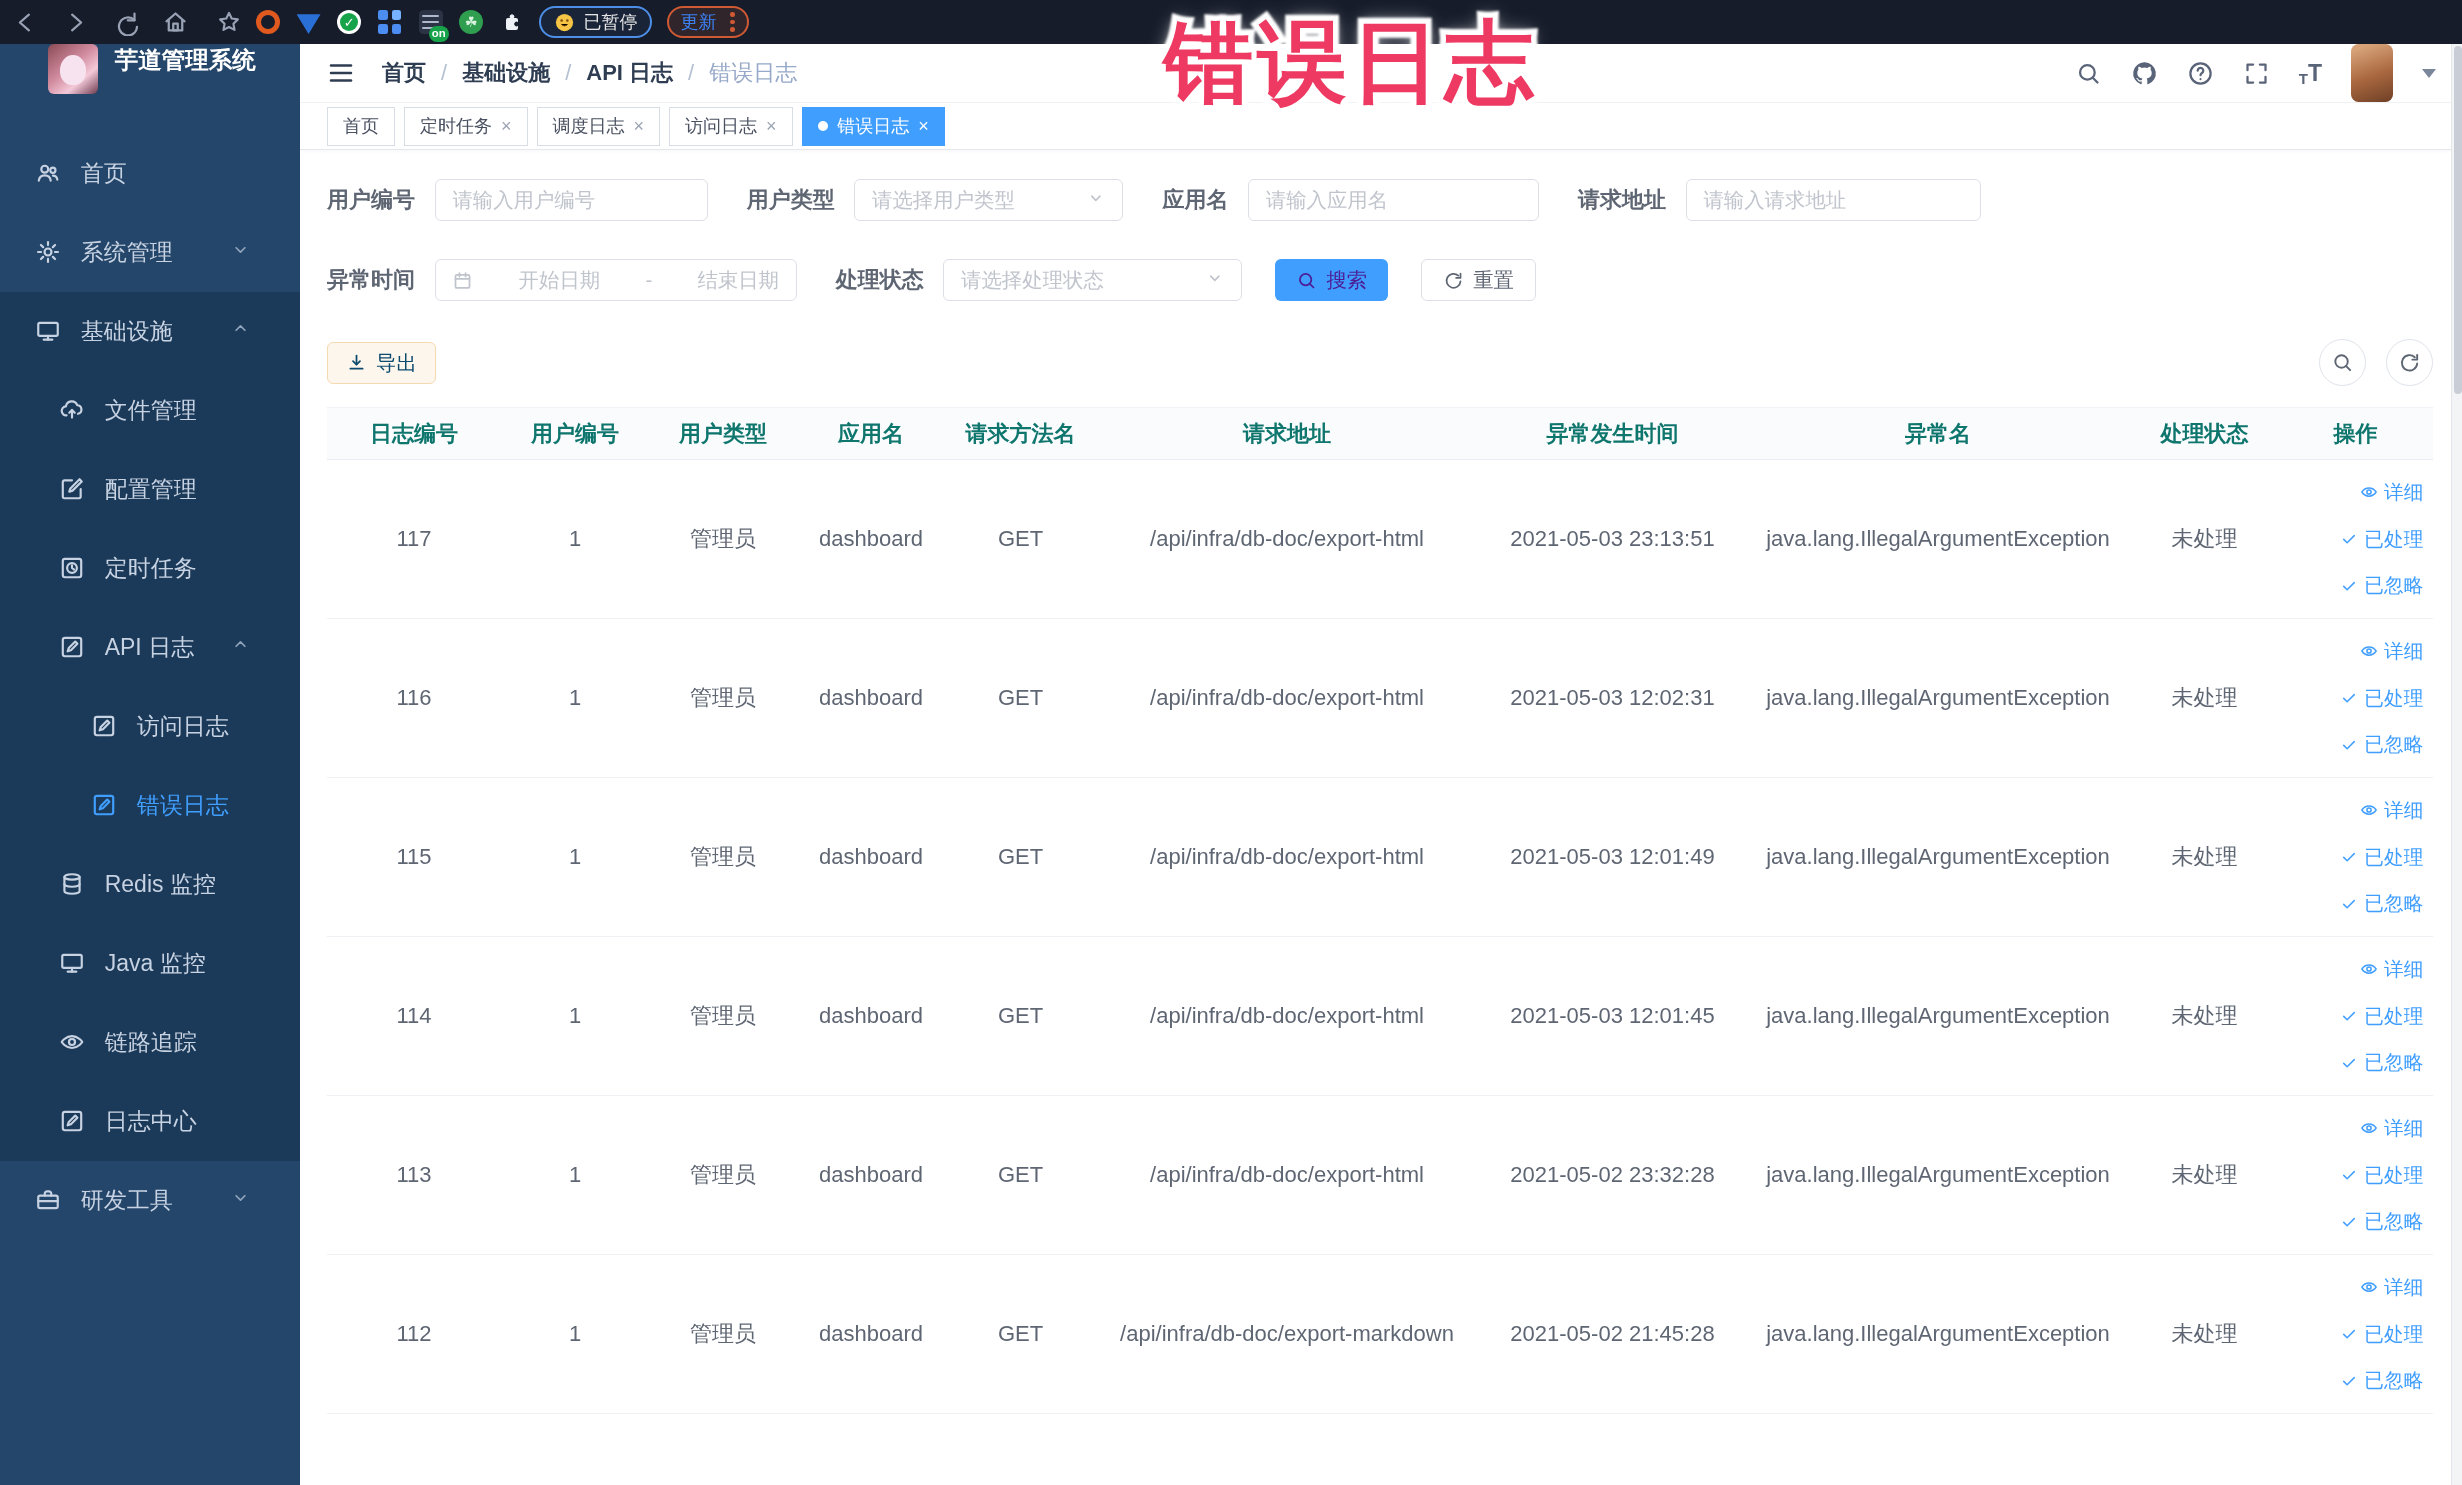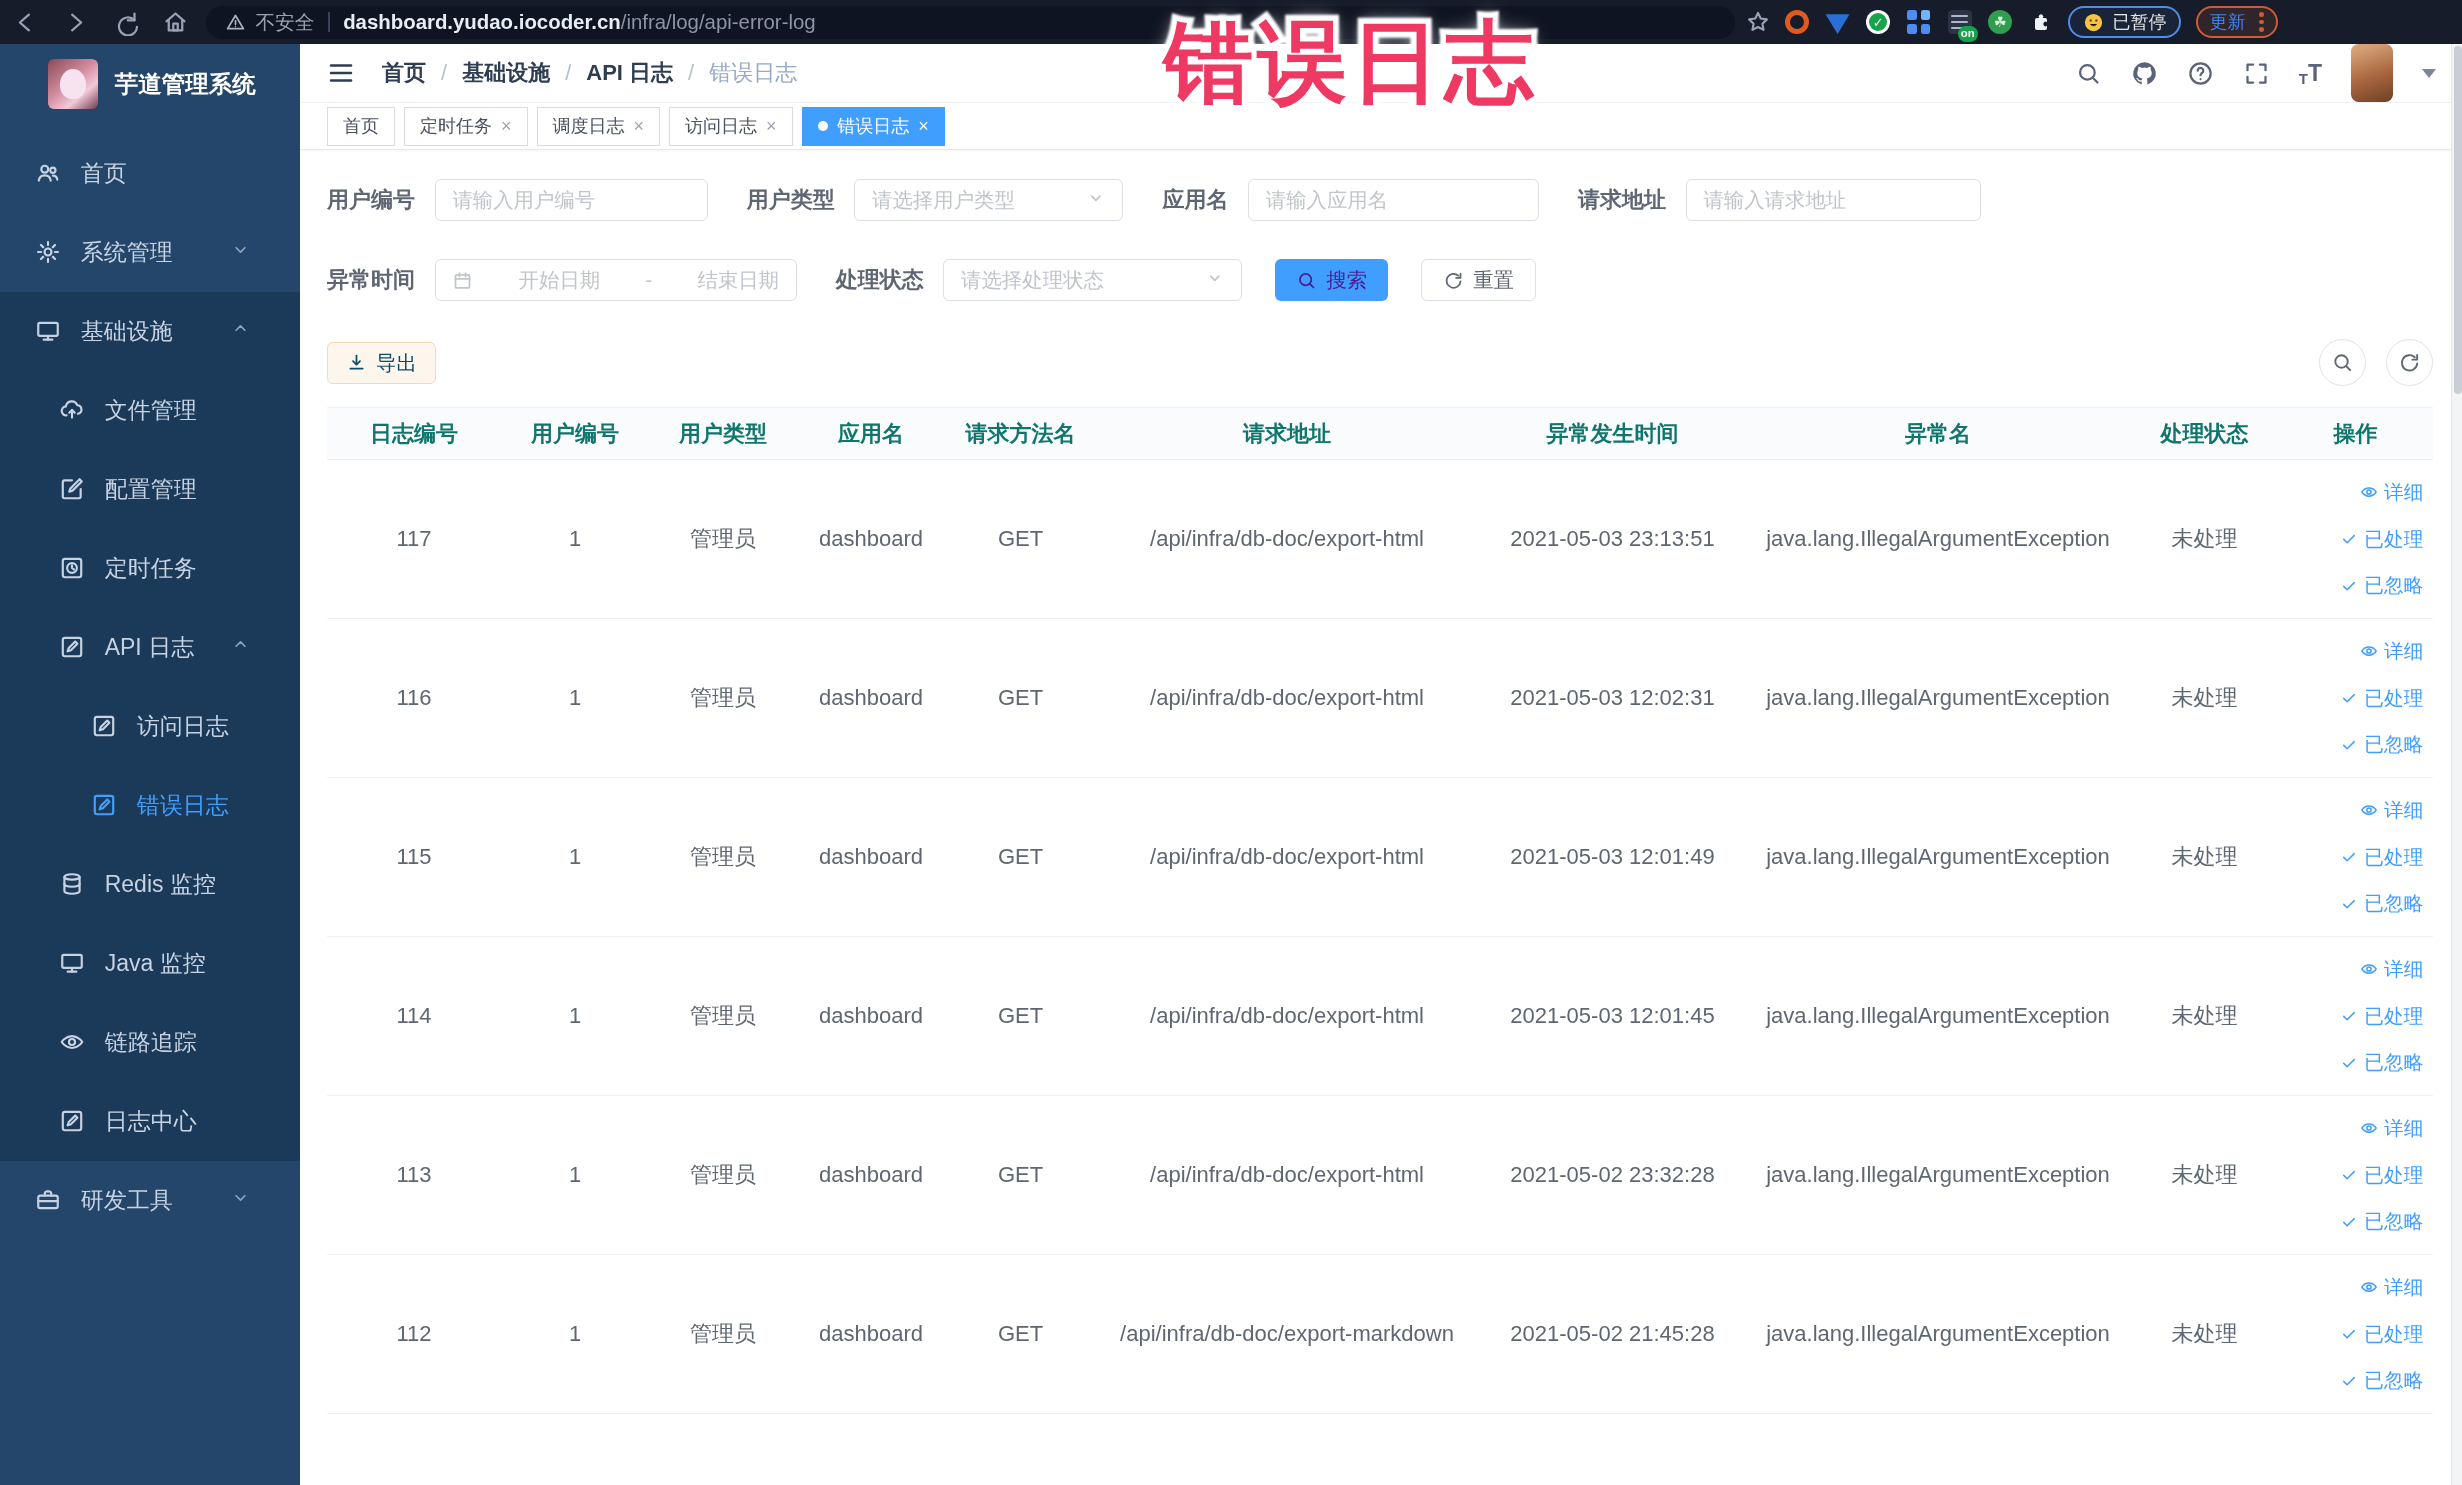--- a/index.html
+++ b/index.html
@@ -46,21 +46,21 @@
   .pill-update { border:2.3px solid #d05a33; color:#3b82f6; background:rgba(208,90,51,.14); }
   .face { width:23px; height:23px; }
   .kebab { display:flex; flex-direction:column; gap:3px; margin-left:6px; }
   .kebab i { width:4.5px; height:4.5px; border-radius:50%; background:#d05a33; }
 
   
   .app { display:flex; height:1442px; }
 
   
   .sidebar { width:300px; background:#24466a; color:#c7d2e2; flex:none; }
-  .logo-row { height:79px; display:flex; align-items:center; padding-left:48px; gap:16.7px; }
+  .logo-row { height:79px; display:flex; align-items:flex-start; padding-left:48px; gap:16.7px; }
   .logo-img { width:50px; height:50px; border-radius:6px; flex:none;
     background:linear-gradient(140deg,#8a4a55 0%,#d28ca0 45%,#f3c9d8 70%,#6d3b4e 100%);
     position:relative; overflow:hidden; }
   .logo-img:after { content:""; position:absolute; left:12px; top:10.6px; width:26px; height:30px;
     background:#f6e3ef; border-radius:50% 50% 45% 45%; }
   .logo-title { color:#fff; font-size:23.5px; font-weight:700; }
   .menu { margin-top:10.6px; }
   .m-item { height:79px; display:flex; align-items:center; font-size:23px;
     position:relative; cursor:pointer; }
   .m-item .ic { margin-right:19.7px; }
@@ -300,29 +300,20 @@
       <svg class="ic" viewBox="0 0 36 36" width="27" height="27">
           <use href="#i-fwd"></use>
         </svg>
       <svg class="ic" viewBox="0 0 36 36" width="27" height="27">
           <use href="#i-reload"></use>
         </svg>
       <svg class="ic" viewBox="0 0 36 36" width="27" height="27">
           <use href="#i-home"></use>
         </svg>
     </div>
-    <div class="url-pill">
-      <svg class="ic warn" viewBox="0 0 28 28" width="21" height="21">
-          <use href="#i-warn"></use>
-        </svg>
-      <span class="url-sec">不安全</span>
-      <span class="url-div"></span>
-      <span class="url-domain">dashboard.yudao.iocoder.cn</span>
-      <span class="url-path">/infra/log/api-error-log</span>
-    </div>
     <svg class="ic bstar" style="width:26px;height:26px" viewBox="0 0 34 34" width="26" height="26">
         <use href="#i-star"></use>
       </svg>
     <div class="exts">
       <span class="extic e-orange"></span>
       <span class="extic e-drop"></span>
       <span class="extic e-green">
           <span class="inner">✓</span>
         </span>
       <span class="extic e-grid">

